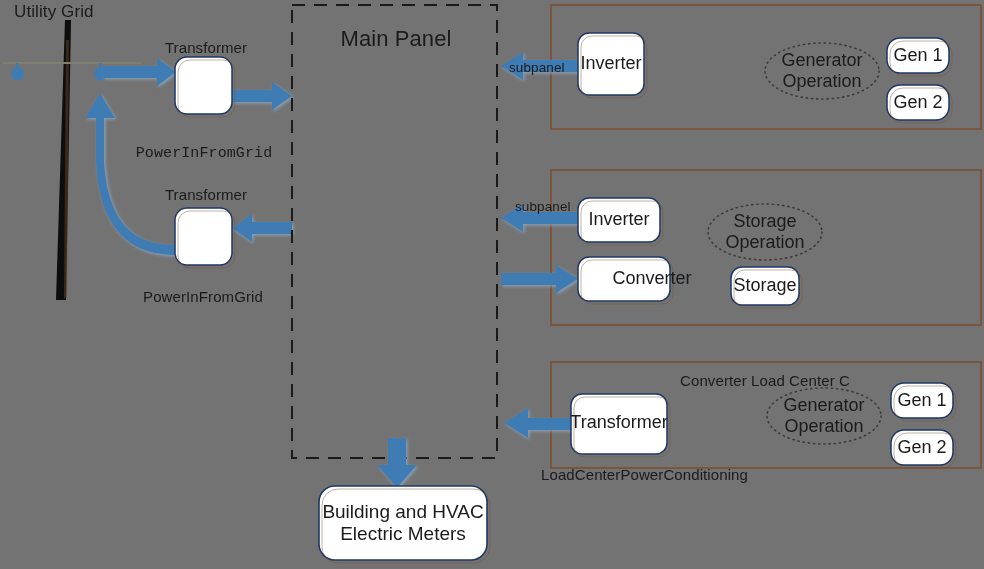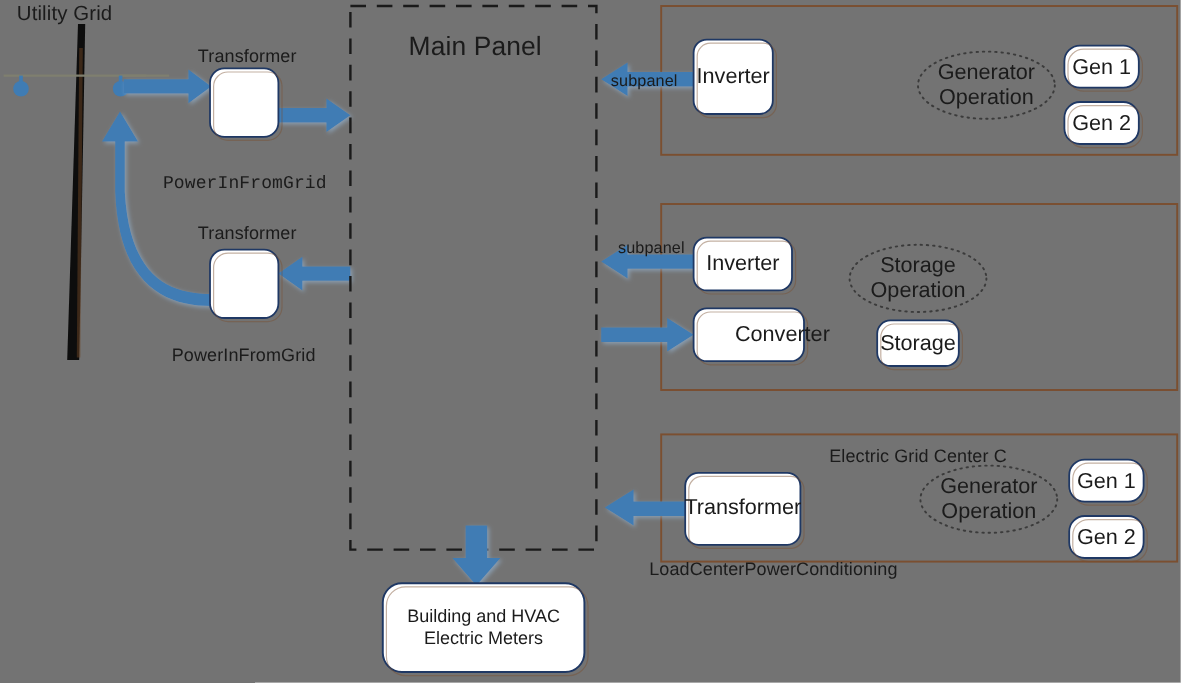--- a/index.html
+++ b/index.html
@@ -29,21 +29,21 @@
     letter-spacing:0.1px;
   }
   .lbl.ctr{
     text-align:center;
     transform:translateX(-50%);
   }
   .lbl.small{font-size:13.5px;margin-top:24px;}
   .boxtext{
     position:absolute;
     text-align:center;
-    font-size:15px;
+    font-size:19px;
     color:#1b1b1b;
     line-height:1.18;
     transform:translate(-50%,-50%);
     white-space:pre-line;
     pointer-events:none;
   }
   .boxtext.sm{font-size:18px;}
 </style>
 </head>
 <body>
@@ -200,21 +200,21 @@
 Operation</div>
   <div class="boxtext sm" style="left:918px; top:56px; width:62px;">Gen 1</div>
   <div class="boxtext sm" style="left:918px; top:103px; width:62px;">Gen 2</div>
 
   <div class="boxtext sm" style="left:619px; top:220px; width:84px;">Inverter</div>
   <div class="boxtext sm" style="left:652px; top:279px; width:94px;">Converter</div>
   <div class="boxtext sm" style="left:765px; top:232px; width:110px;">Storage
 Operation</div>
   <div class="boxtext sm" style="left:765px; top:286px; width:70px;">Storage</div>
 
-  <div class="lbl ctr" style="left:765px; top:372px;">Electric Grid Center C</div>
+  <div class="lbl ctr" style="left:765px; top:372px;">Converter Load Center C</div>
   <div class="boxtext sm" style="left:619px; top:423px; width:98px;">Transformer</div>
   <div class="boxtext sm" style="left:824px; top:416px; width:110px;">Generator
 Operation</div>
   <div class="boxtext sm" style="left:922px; top:401px; width:62px;">Gen 1</div>
   <div class="boxtext sm" style="left:922px; top:448px; width:62px;">Gen 2</div>
 
   <div class="lbl" style="left:541px; top:466px;">LoadCenterPowerConditioning</div>
 
 </div>
 

